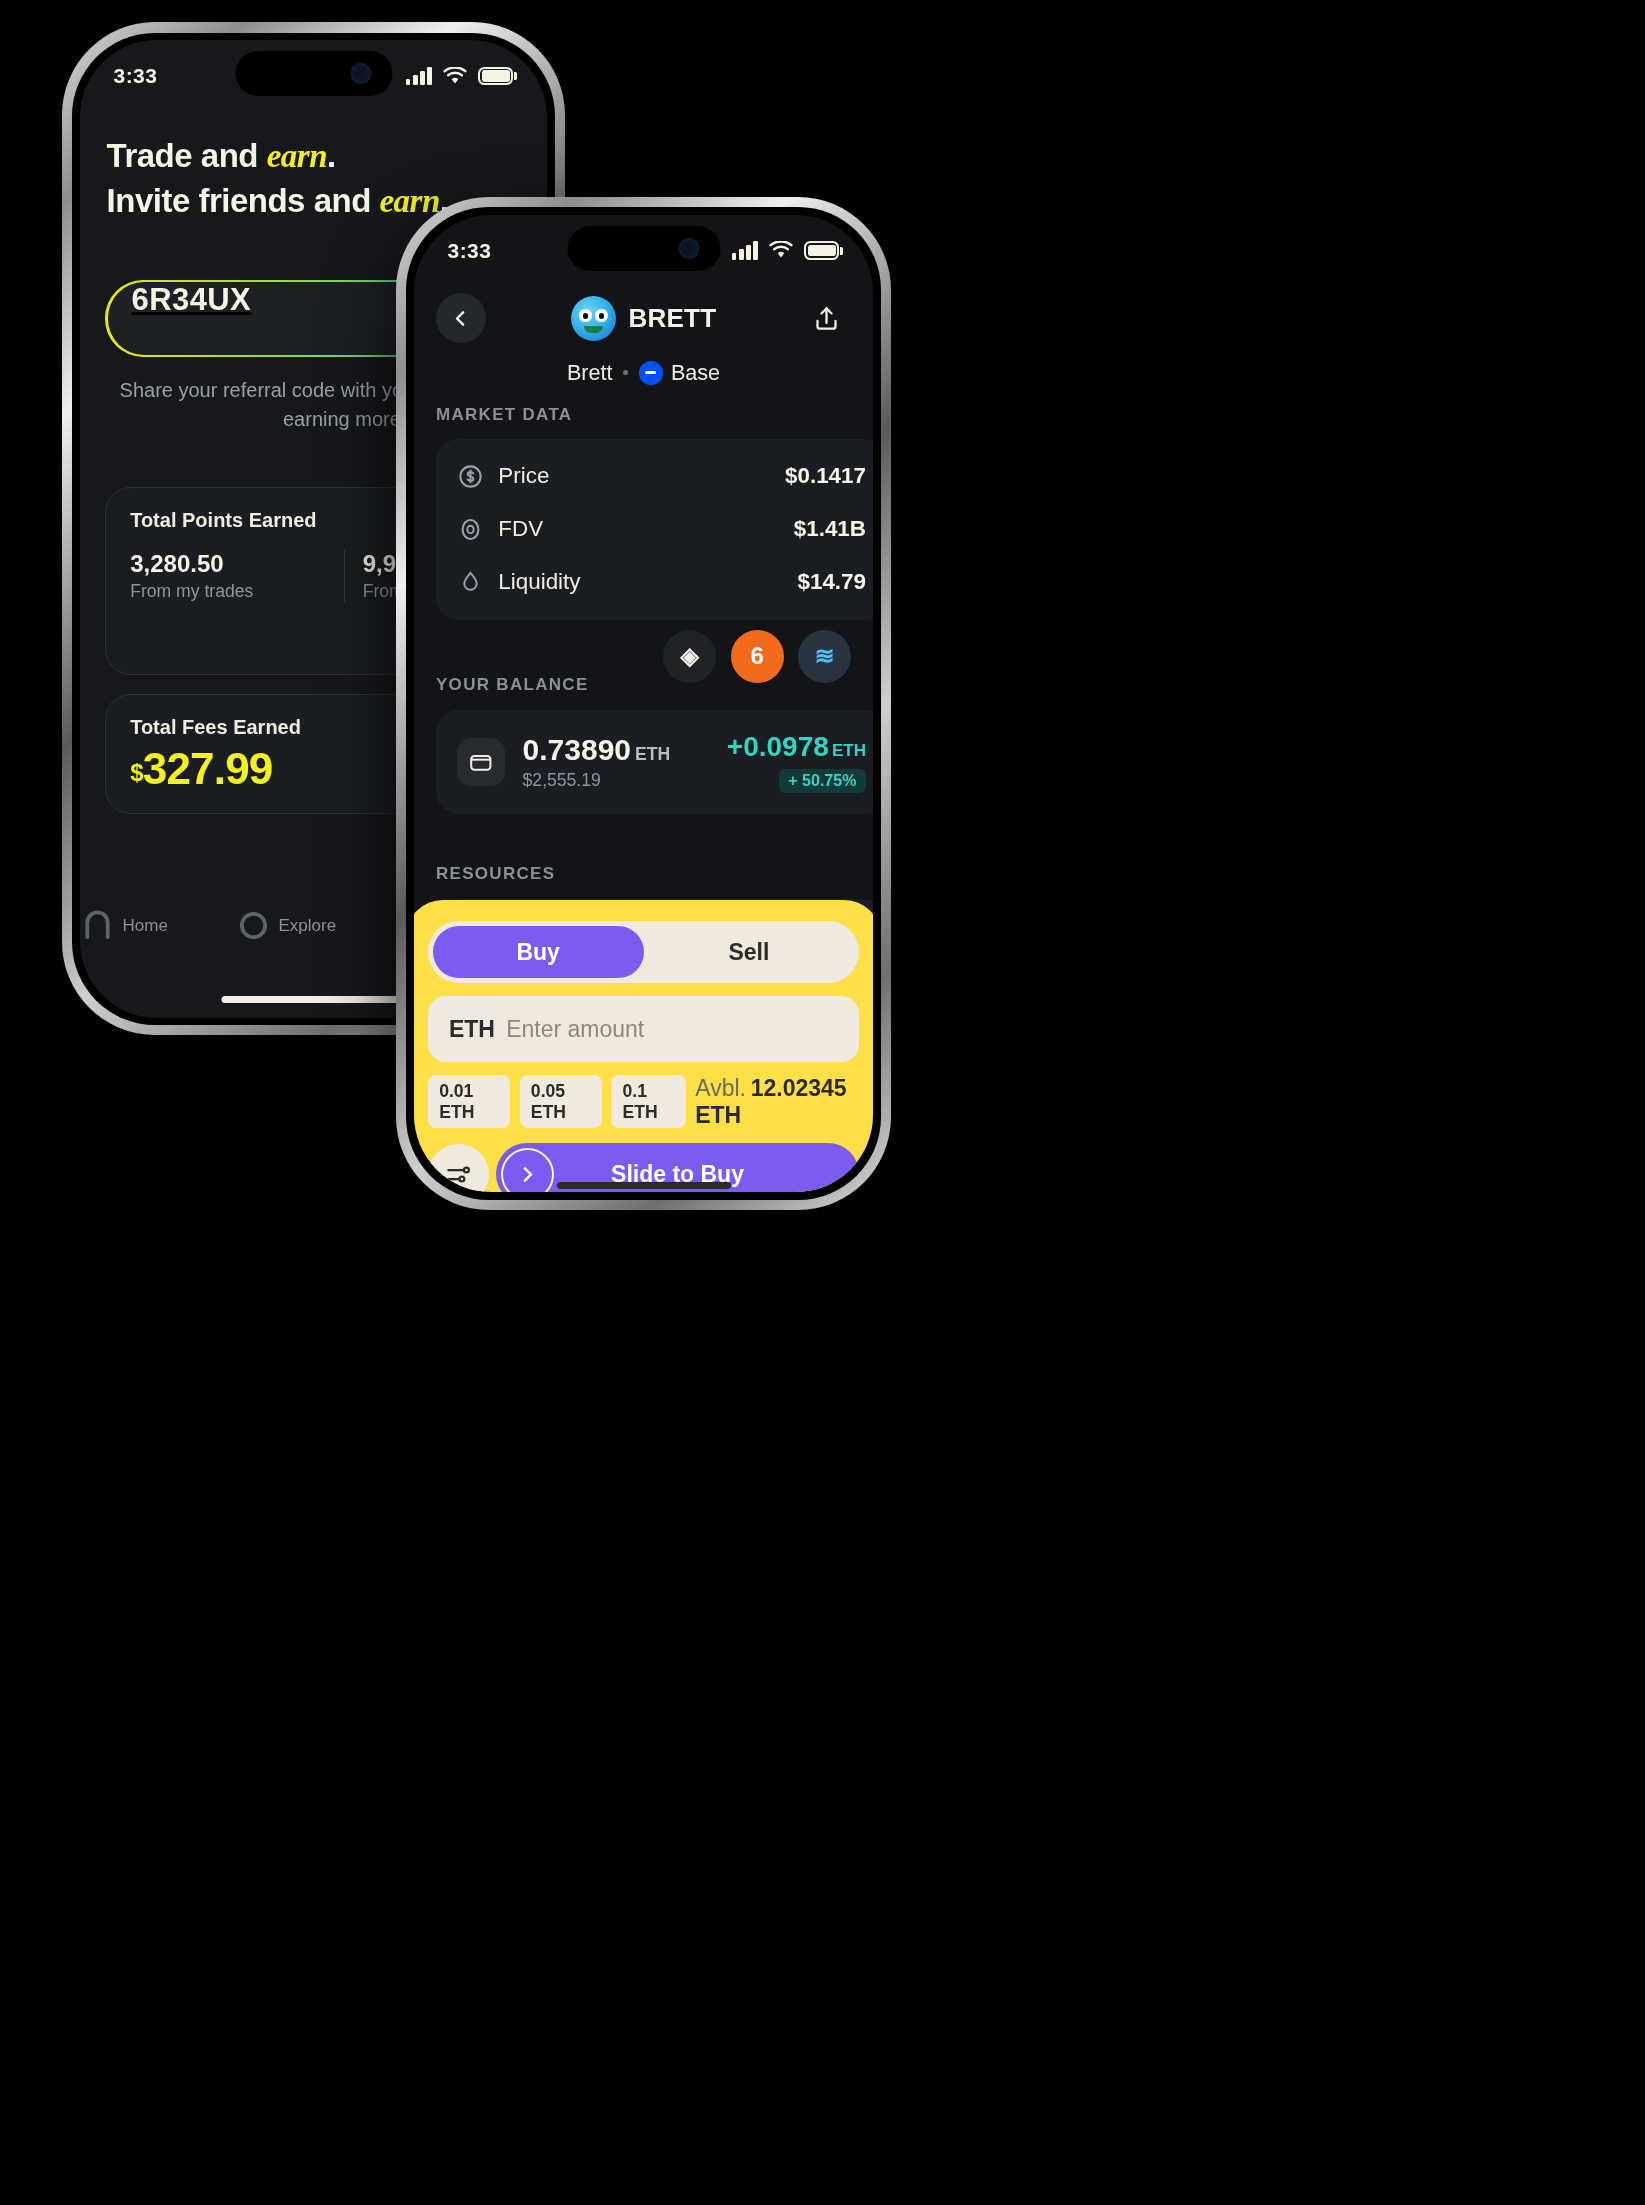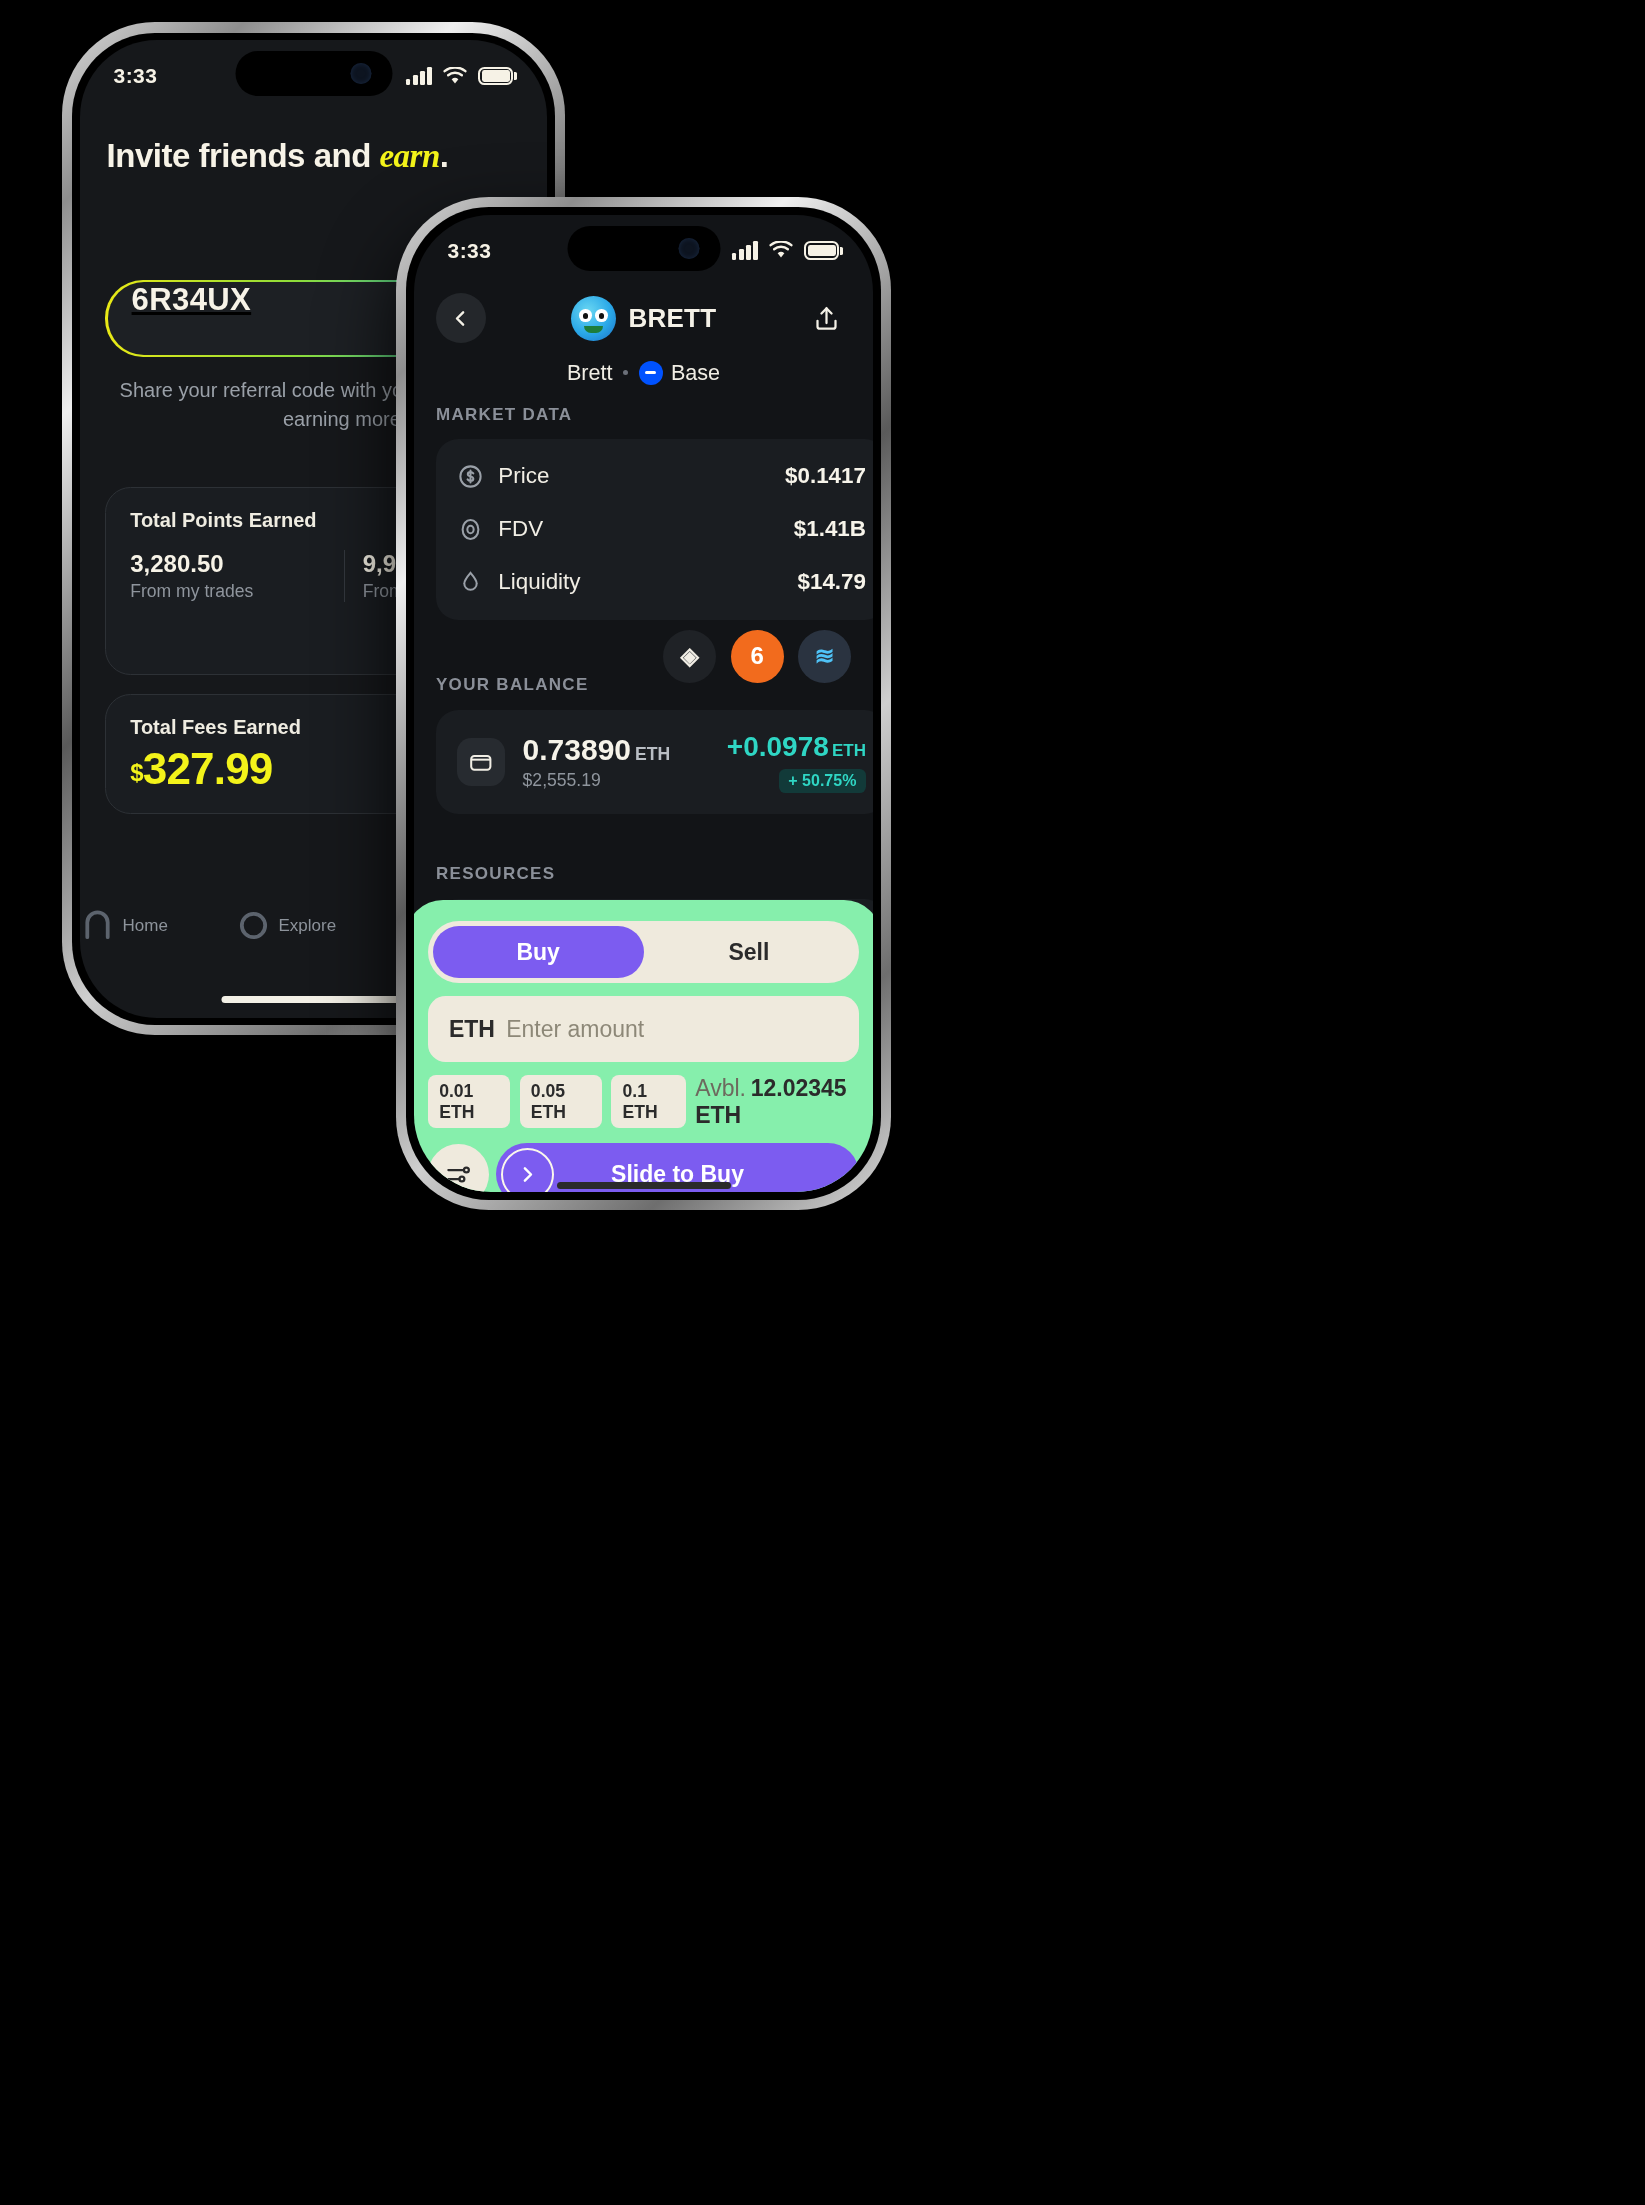--- a/index.html
+++ b/index.html
@@ -210,21 +210,21 @@
   }
 
   #res-panel { top: 684px; padding: 4.8px 21px; }
   .res-row { display: flex; align-items: center; height: 59px; gap: 14.4px; }
   .res-name { flex: 1; font-size: 22.4px; color: #f1eee5; }
   .res-val { font-size: 21px; color: #f1eee5; }
 
   
   .sheet {
     position: absolute; left: -8px; right: -8px; bottom: -4.8px; height: 297px;
-    background: #86efac; border-radius: 37px 37px 37px 37px;
+    background: #fde047; border-radius: 37px 37px 37px 37px;
     padding: 21px 22.4px 24px;
   }
   .seg {
     display: flex; background: #efeadd; border-radius: 35px; padding: 4.8px; height: 62px;
   }
   .seg button {
     flex: 1; border: 0; border-radius: 32px; font-size: 23px; font-weight: 700;
     background: transparent; color: #2b2b2b; cursor: pointer;
     font-family: "Liberation Sans", sans-serif;
   }
@@ -293,20 +293,21 @@
               <path d="M6.4 10.3a13.7 13.7 0 0117.2 0" stroke="#f6f2e6" stroke-width="3" fill="none" stroke-linecap="round"></path>
               <path d="M2 5.2a20.5 20.5 0 0126 0" stroke="#f6f2e6" stroke-width="3" fill="none" stroke-linecap="round"></path>
             </svg>
             <div class="battery" style="width:35px;height:18.4px;">
                 <i></i>
               </div>
           </div>
         </div>
 
         <div class="earn-head">
+          <div><span>Trade and </span><span class="earn-em">earn</span><span>.</span></div>
           <div><span>Invite friends and </span><span class="earn-em">earn</span><span>.</span></div>
         </div>
 
         <div class="code-pill">
           <div class="code-pill-inner">
             <div class="code-txt">6R34UX</div>
             <div class="round-btn rb-dark">
               <svg width="24" height="24" viewBox="0 0 24 24" fill="none" stroke="#f3efe3" stroke-width="2">
                 <rect x="8.5" y="8.5" width="11" height="11" rx="2.5"></rect>
                   <path d="M5.5 15.5h-1a2 2 0 01-2-2v-9a2 2 0 012-2h9a2 2 0 012 2v1"></path>

